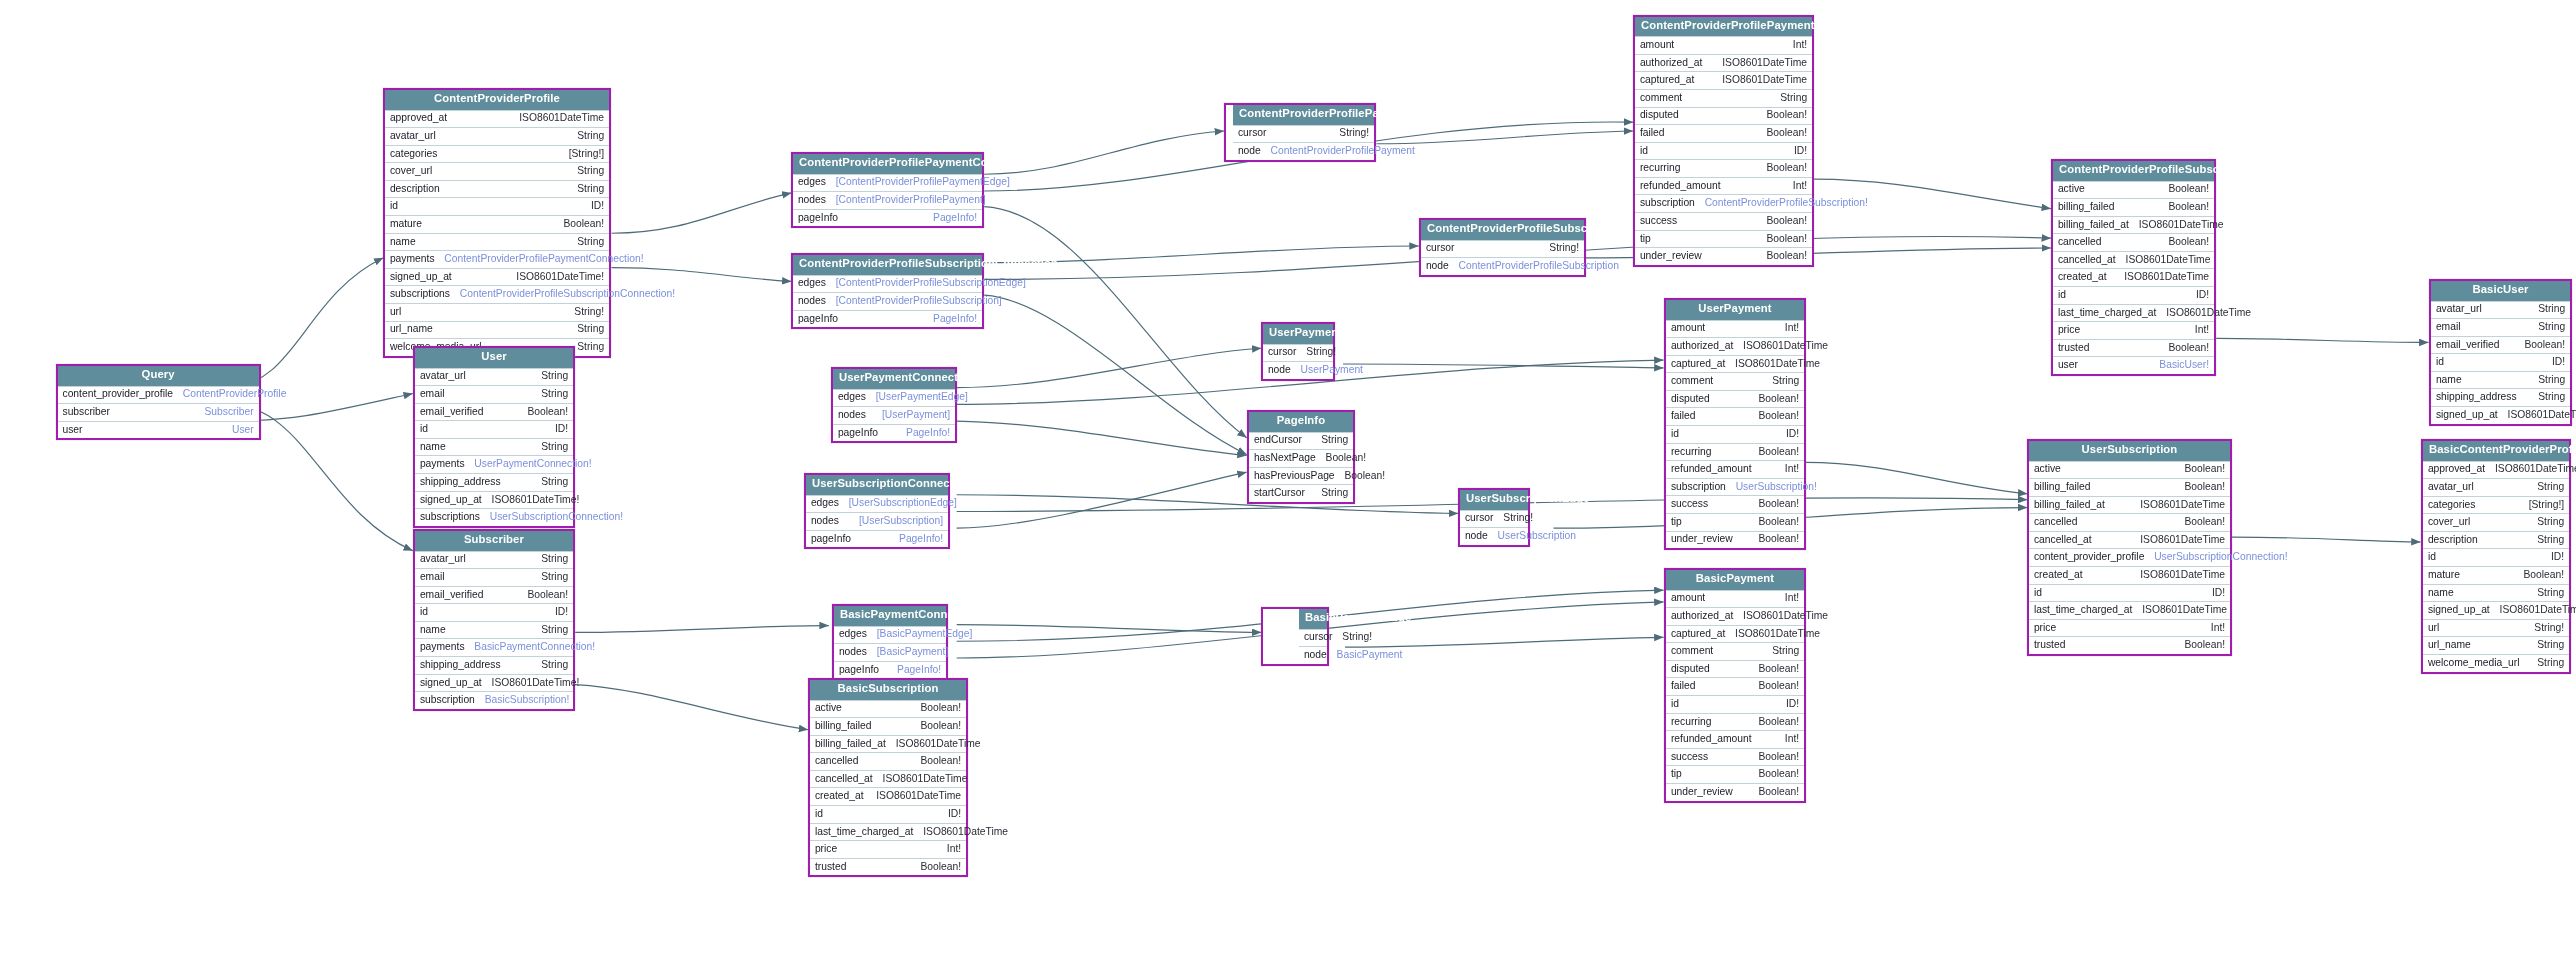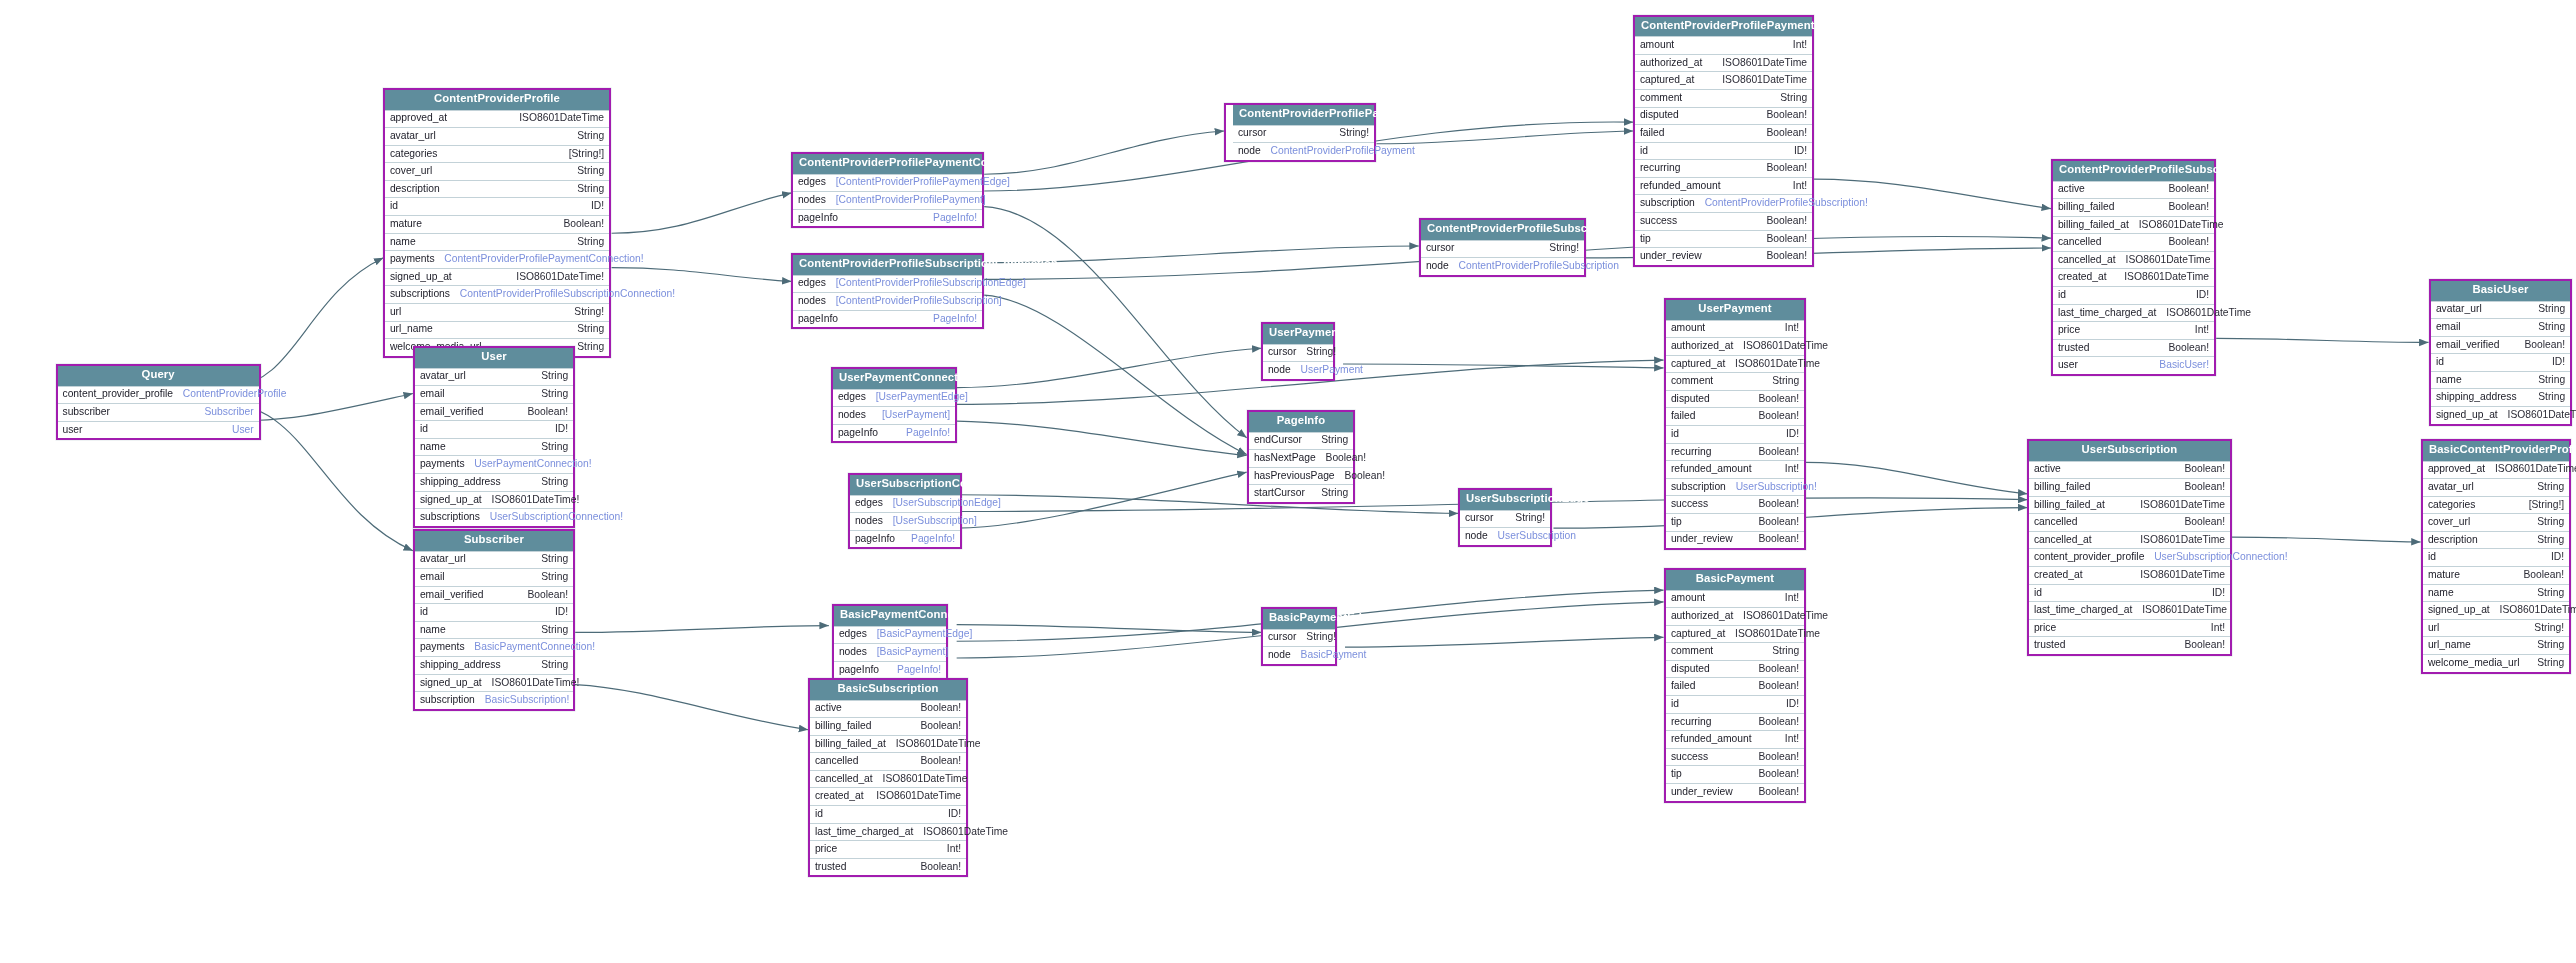--- a/index.html
+++ b/index.html
@@ -254,21 +254,21 @@
         </div>
         <div class="field">
           <span class="fname">nodes</span>
           <span class="ftype ref">[UserPayment]</span>
         </div>
         <div class="field">
           <span class="fname">pageInfo</span>
           <span class="ftype ref">PageInfo!</span>
         </div>
       </div>
-      <div class="node" style="left: 848px; top: 473px; width: 114px;">
+      <div class="node" style="left: 804px; top: 473px; width: 146px;">
         <div class="node-title">UserSubscriptionConnection</div>
         <div class="field">
           <span class="fname">edges</span>
           <span class="ftype ref">[UserSubscriptionEdge]</span>
         </div>
         <div class="field">
           <span class="fname">nodes</span>
           <span class="ftype ref">[UserSubscription]</span>
         </div>
         <div class="field">
@@ -379,32 +379,32 @@
         </div>
         <div class="field">
           <span class="fname">hasPreviousPage</span>
           <span class="ftype">Boolean!</span>
         </div>
         <div class="field">
           <span class="fname">startCursor</span>
           <span class="ftype">String</span>
         </div>
       </div>
-      <div class="node" style="left: 1458px; top: 488px; width: 94px;">
+      <div class="node" style="left: 1458px; top: 488px; width: 72px;">
         <div class="node-title">UserSubscriptionEdge</div>
         <div class="field">
           <span class="fname">cursor</span>
           <span class="ftype">String!</span>
         </div>
         <div class="field">
           <span class="fname">node</span>
           <span class="ftype ref">UserSubscription</span>
         </div>
       </div>
-      <div class="node" style="left: 1261px; top: 607px; width: 76px;">
+      <div class="node" style="left: 1261px; top: 607px; width: 68px; padding-left: 36px;">
         <div class="node-title">BasicPaymentEdge</div>
         <div class="field">
           <span class="fname">cursor</span>
           <span class="ftype">String!</span>
         </div>
         <div class="field">
           <span class="fname">node</span>
           <span class="ftype ref">BasicPayment</span>
         </div>
       </div>

